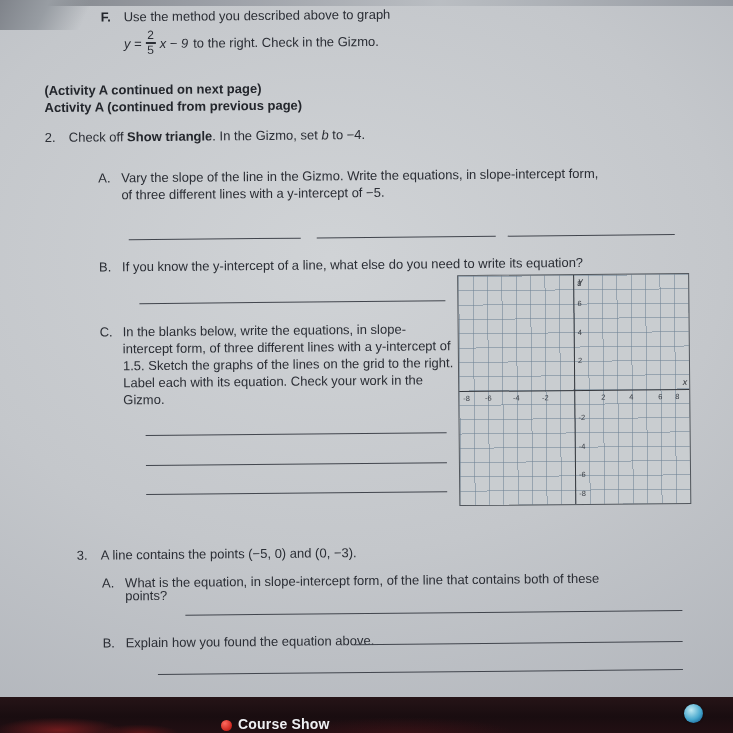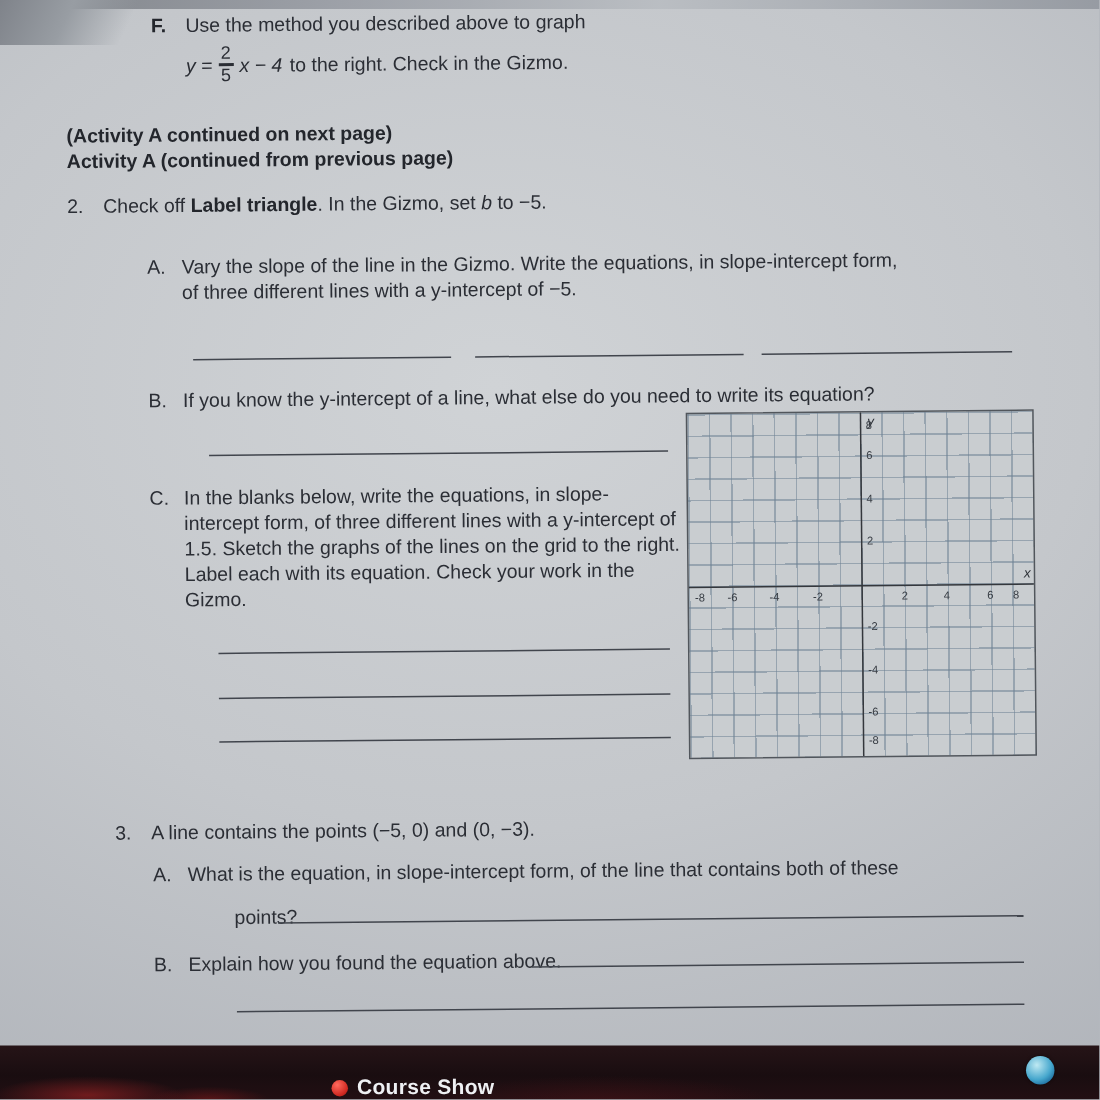--- a/index.html
+++ b/index.html
@@ -76,30 +76,30 @@
 
   <div class="txt bold" style="left:104px;top:6px;">F.</div>
   <div class="txt" style="left:127px;top:6px;">Use the method you described above to graph</div>
   <div class="eqrow" style="left:127px;top:25px;height:32px;">
     <span class="it">y =</span>
     <span class="frac">
       <span>2</span>
       <span class="bar"></span>
       <span>5</span>
     </span>
-    <span class="it">x − 4</span>
+    <span class="it">x − 9</span>
     <span style="margin-left:5px;">to the right. Check in the Gizmo.</span>
   </div>
 
   <div class="txt bold" style="left:47px;top:79px;">(Activity A continued on next page)</div>
   <div class="txt bold" style="left:47px;top:96px;">Activity A (continued from previous page)</div>
 
   <div class="txt" style="left:47px;top:126px;">2.</div>
   <div class="txt" style="left:71px;top:126px;">
-    <span>Check off </span><span class="bold">Label triangle</span><span>. In the Gizmo, set </span><span class="it">b</span><span> to −5.</span>
+    <span>Check off </span><span class="bold">Show triangle</span><span>. In the Gizmo, set </span><span class="it">b</span><span> to −4.</span>
   </div>
 
   <div class="txt" style="left:100px;top:167px;">A.</div>
   <div class="txt" style="left:123px;top:167px;width:575px;">
     <div>Vary the slope of the line in the Gizmo. Write the equations, in slope-intercept form,</div>
     <div>of three different lines with a y-intercept of −5.</div>
   </div>
   <div class="blank" style="left:130px;top:237px;width:172px;"></div>
   <div class="blank" style="left:318px;top:237px;width:179px;"></div>
   <div class="blank" style="left:509px;top:237px;width:167px;"></div>
@@ -137,21 +137,21 @@
   <div class="txt" style="left:123px;top:321px;width:332px;">In the blanks below, write the equations, in slope-intercept form, of three different lines with a y-intercept of 1.5. Sketch the graphs of the lines on the grid to the right. Label each with its equation. Check your work in the Gizmo.</div>
   <div class="blank" style="left:145px;top:433px;width:301px;"></div>
   <div class="blank" style="left:145px;top:463px;width:301px;"></div>
   <div class="blank" style="left:145px;top:492px;width:301px;"></div>
 
   <div class="txt" style="left:75px;top:544px;">3.</div>
   <div class="txt" style="left:99px;top:544px;">A line contains the points (−5, 0) and (0, −3).</div>
 
   <div class="txt" style="left:100px;top:572px;">A.</div>
   <div class="txt" style="left:123px;top:572px;width:575px;">What is the equation, in slope-intercept form, of the line that contains both of these</div>
-  <div class="txt" style="left:123px;top:601px;margin-left:31px;">points?</div>
+  <div class="txt" style="left:123px;top:585px;">points?</div>
   <div class="blank" style="left:183px;top:613px;width:497px;"></div>
 
   <div class="txt" style="left:100px;top:632px;">B.</div>
   <div class="txt" style="left:123px;top:632px;">Explain how you found the equation above.</div>
   <div class="blank" style="left:352px;top:644px;width:328px;"></div>
   <div class="blank" style="left:155px;top:672px;width:525px;"></div>
 
 </div>
 
 <div class="taskbar">

